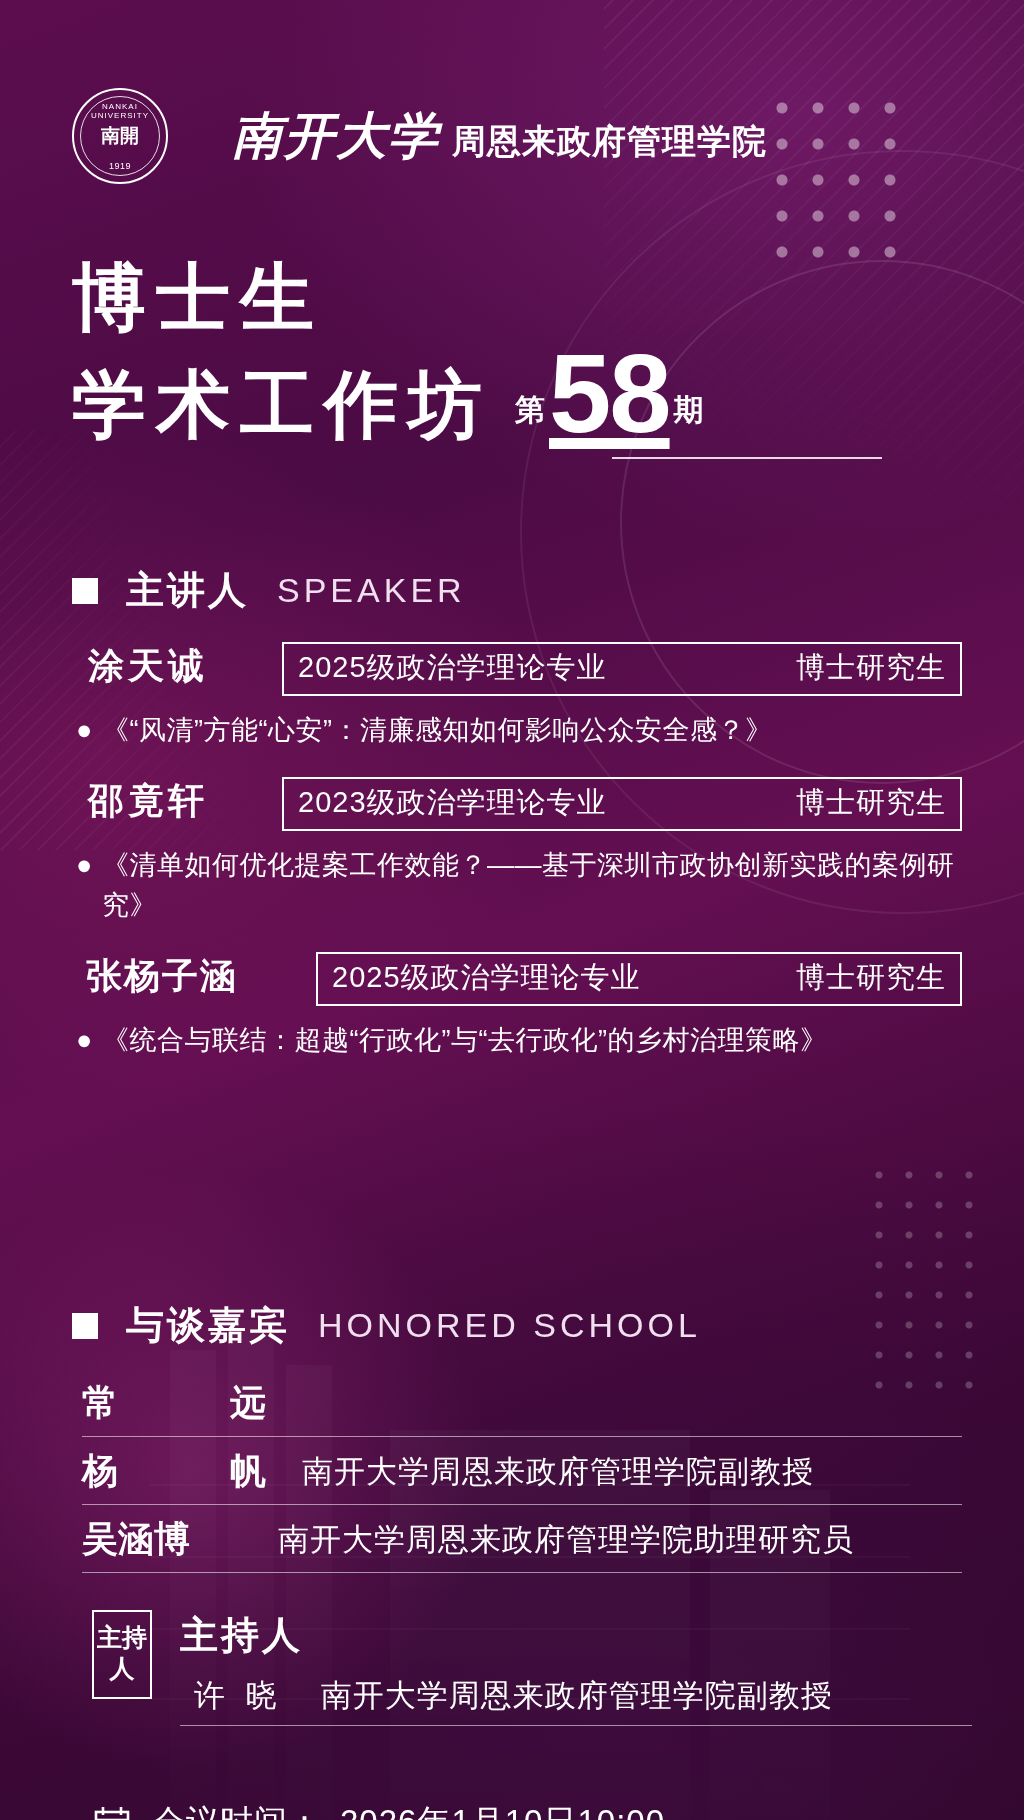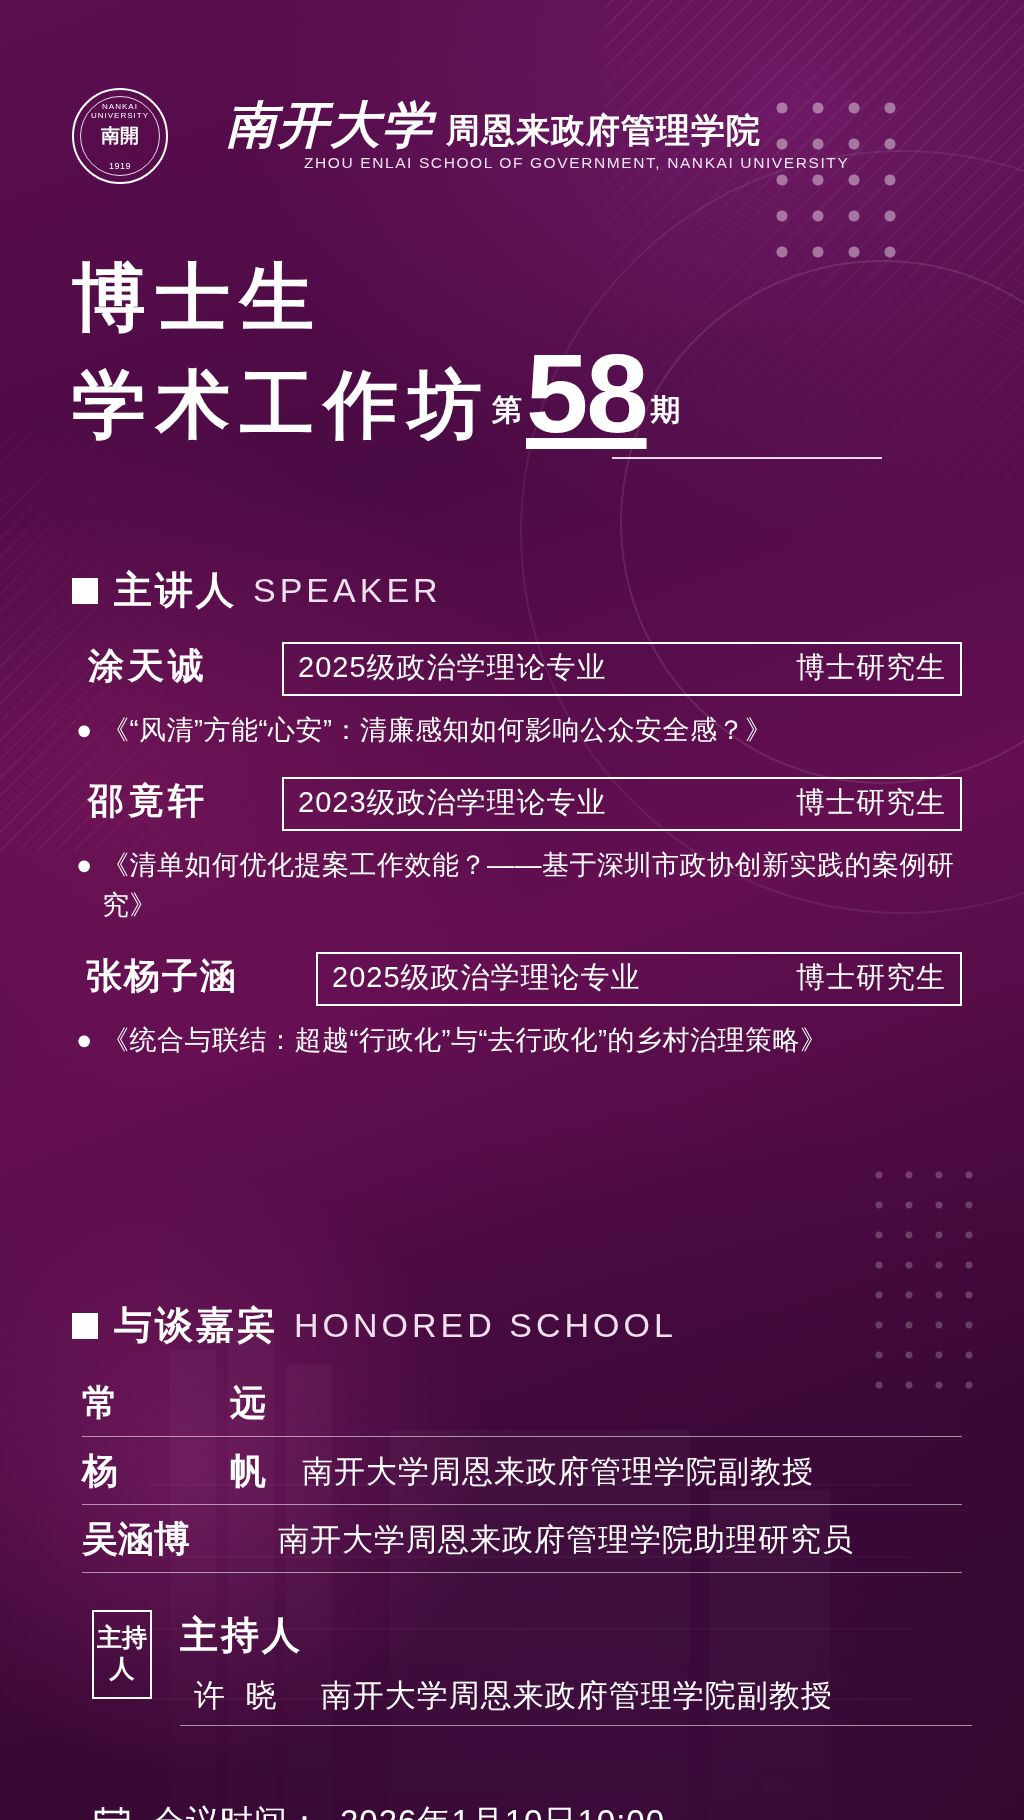--- a/index.html
+++ b/index.html
@@ -96,21 +96,21 @@
     width: 130px; height: 230px;
     background-image: radial-gradient(circle, rgba(255,255,255,0.22) 3px, rgba(255,255,255,0) 4px);
     background-size: 30px 30px;
   }
   
   .logo-row {
     position: absolute;
     top: 88px; left: 72px;
     display: flex;
     align-items: center;
-    gap: 18px;
+    gap: 24px;
   }
   .seal {
     width: 92px; height: 92px;
     border-radius: 50%;
     border: 2px solid #ffffff;
     position: relative;
     flex: 0 0 auto;
   }
   .seal::after {
     content: "";
@@ -177,21 +177,21 @@
   }
   .title-line-1 {
     font-size: 74px;
     font-weight: bold;
     letter-spacing: 10px;
     line-height: 1.08;
   }
   .title-row-2 {
     display: flex;
     align-items: flex-end;
-    gap: 0;
+    gap: 23px;
     margin-top: 8px;
   }
   .title-line-2 {
     font-size: 74px;
     font-weight: bold;
     letter-spacing: 10px;
     line-height: 1.08;
   }
   .issue {
     display: flex;
@@ -220,21 +220,21 @@
     margin-top: 12px;
     margin-left: 540px;
     width: 270px;
     height: 2px;
     background: rgba(255,255,255,0.85);
   }
   
   .section-head {
     display: flex;
     align-items: center;
-    gap: 16px;
+    gap: 28px;
   }
   .section-head .sq {
     width: 26px; height: 26px;
     background: #ffffff;
     flex: 0 0 auto;
   }
   .section-head .cn {
     font-size: 38px;
     font-weight: bold;
     letter-spacing: 3px;
@@ -418,21 +418,20 @@
     <div class="seal">
       <div class="seal-top">NANKAI UNIVERSITY</div>
       <div class="seal-mark">南開</div>
       <div class="seal-bottom">1919</div>
     </div>
     <div class="wordmark">
       <div class="wordmark-cn">
         <span class="big">南开大学</span>
         <span class="school">周恩来政府管理学院</span>
       </div>
-      <div class="wordmark-en">ZHOU ENLAI SCHOOL OF GOVERNMENT, NANKAI UNIVERSITY</div>
     </div>
   </div>
 
   <div class="title-block">
     <div class="title-line-1">博士生</div>
     <div class="title-row-2">
       <div class="title-line-2">学术工作坊</div>
       <div class="issue">
         <span class="lbl">第</span>
         <span class="num">58</span>

